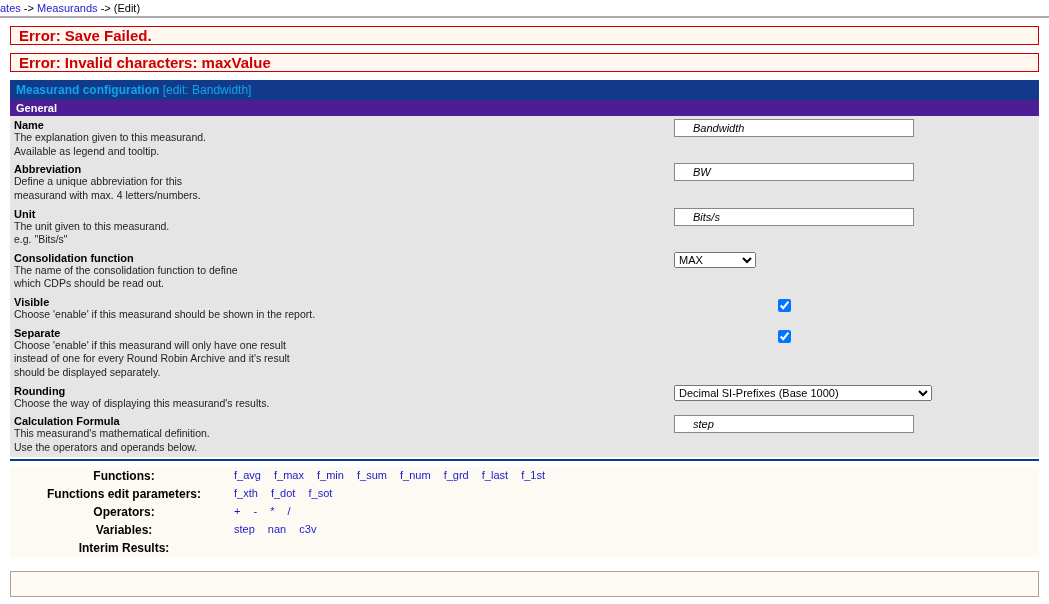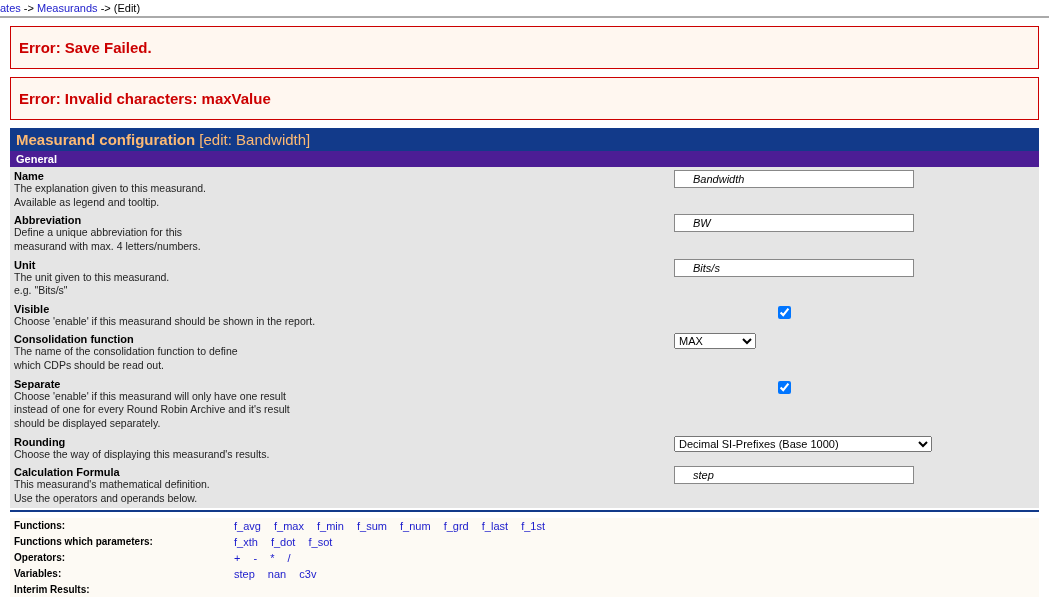--- a/index.html
+++ b/index.html
@@ -27,30 +27,30 @@
   }
   .content {
     padding: 0 10px;
   }
   .error-box {
     border: 1px solid #cc0000;
     background: #fff7f0;
     color: #cc0000;
     font-weight: bold;
     font-size: 15px;
-    padding: 12px 8px;
+    padding: 0 8px;
     margin-bottom: 8px;
   }
   .panel {
     margin-top: 6px;
   }
   .panel-header {
     background: #123a8a;
-    color: #fdba74;
-    font-size: 15px;
+    color: #0ea5e9;
+    font-size: 12px;
     padding: 3px 6px;
     font-weight: bold;
   }
   .panel-header .context {
     font-weight: normal;
   }
   .section-header {
     background: #4c1d95;
     color: #ffffff;
     font-size: 11px;
@@ -109,21 +109,22 @@
     padding: 0 4px;
     background: #fdfaf4;
   }
   .ref-row {
     display: flex;
     padding: 2px 0;
   }
   .ref-row .ref-lbl {
     flex: 0 0 220px;
     font-weight: bold;
-    font-size: 10px;
+    font-size: 12px;
+    text-align: center;
   }
   .ref-row .ref-val {
     font-size: 11px;
     color: #1a1acc;
   }
   .ref-row .ref-val .tok {
     margin-right: 10px;
     cursor: pointer;
   }
   .footer-box {
@@ -185,40 +186,40 @@
         <div class="lbl">
           <div class="title">Unit</div>
           <div class="desc">The unit given to this measurand.</div>
           <div class="desc">e.g. "Bits/s"</div>
         </div>
         <div class="ctl">
           <input type="text" value="Bits/s" style="">
         </div>
       </div>
 
-      <div class="form-row visible-row">
-        <div class="lbl">
-          <div class="title">Visible</div>
-          <div class="desc">Choose 'enable' if this measurand should be shown in the report.</div>
-        </div>
-        <div class="ctl">
-          <input type="checkbox" checked="" style="">
-        </div>
-      </div>
-
       <div class="form-row">
         <div class="lbl">
           <div class="title">Consolidation function</div>
           <div class="desc">The name of the consolidation function to define</div>
           <div class="desc">which CDPs should be read out.</div>
         </div>
         <div class="ctl">
           <select class="short">
             <option>MAX</option>
           </select>
+        </div>
+      </div>
+
+      <div class="form-row visible-row">
+        <div class="lbl">
+          <div class="title">Visible</div>
+          <div class="desc">Choose 'enable' if this measurand should be shown in the report.</div>
+        </div>
+        <div class="ctl">
+          <input type="checkbox" checked="" style="">
         </div>
       </div>
 
       <div class="form-row separate-row">
         <div class="lbl">
           <div class="title">Separate</div>
           <div class="desc">Choose 'enable' if this measurand will only have one result</div>
           <div class="desc">instead of one for every Round Robin Archive and it's result</div>
           <div class="desc">should be displayed separately.</div>
         </div>
@@ -261,21 +262,21 @@
           <span class="tok">f_max</span>
           <span class="tok">f_min</span>
           <span class="tok">f_sum</span>
           <span class="tok">f_num</span>
           <span class="tok">f_grd</span>
           <span class="tok">f_last</span>
           <span class="tok">f_1st</span>
         </div>
       </div>
       <div class="ref-row">
-        <div class="ref-lbl">Functions which parameters:</div>
+        <div class="ref-lbl">Functions edit parameters:</div>
         <div class="ref-val">
           <span class="tok">f_xth</span>
           <span class="tok">f_dot</span>
           <span class="tok">f_sot</span>
         </div>
       </div>
       <div class="ref-row">
         <div class="ref-lbl">Operators:</div>
         <div class="ref-val">
           <span class="tok">+</span>

